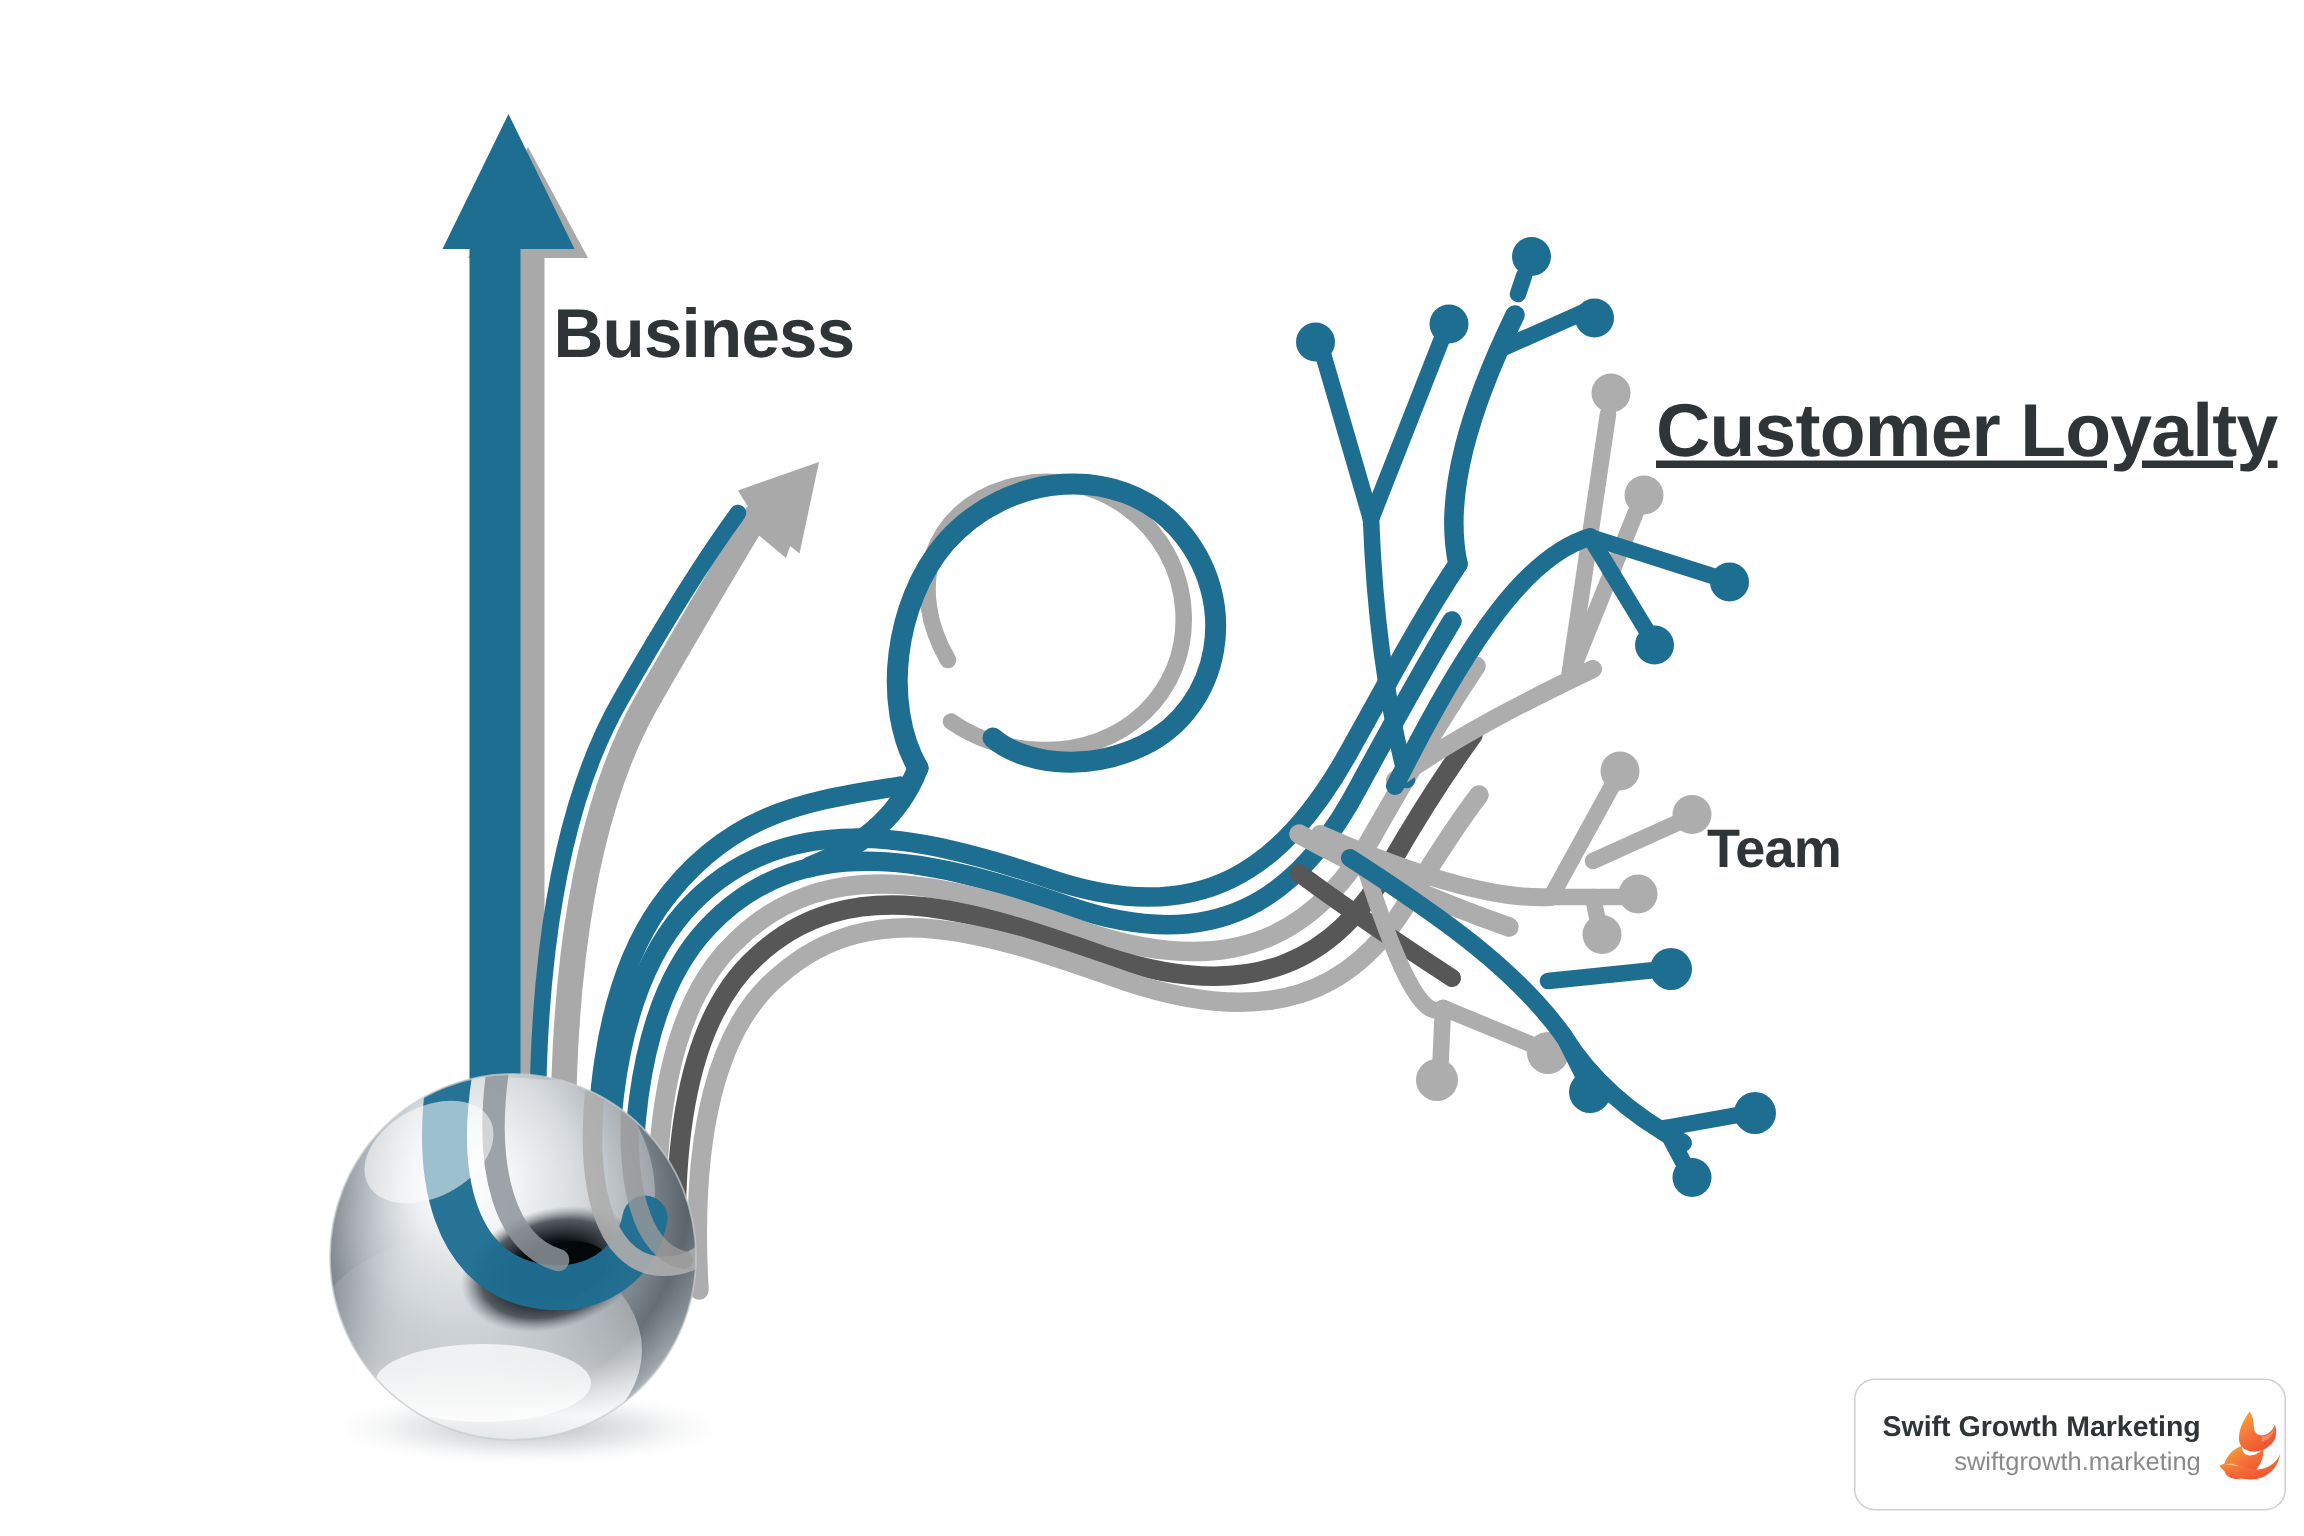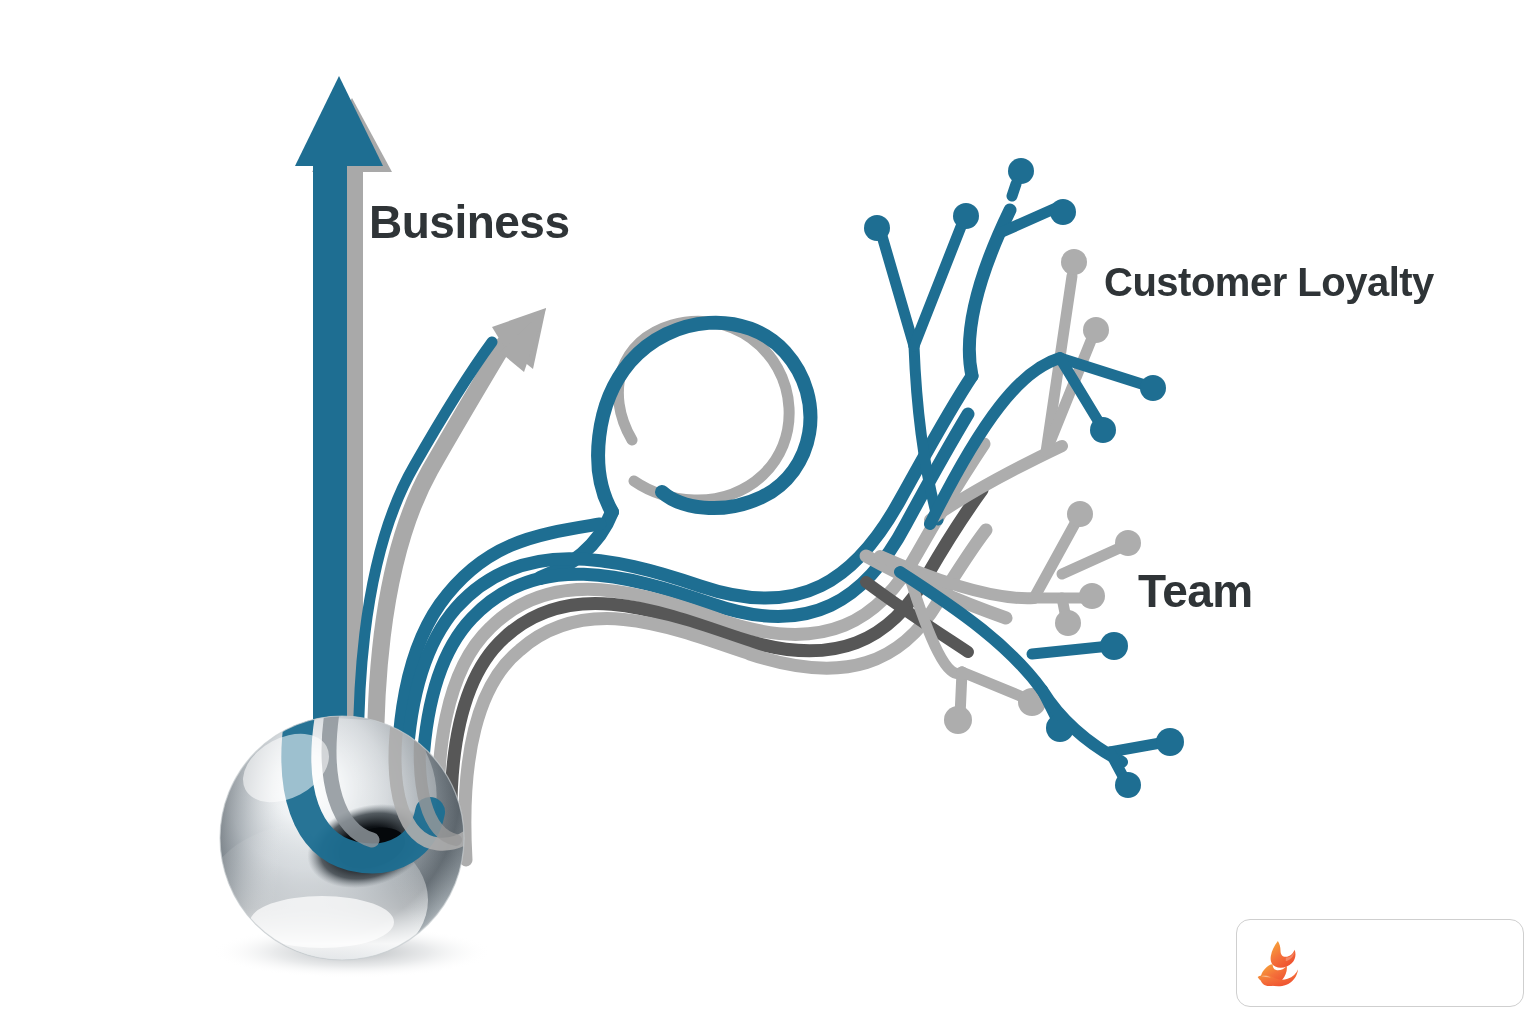--- a/index.html
+++ b/index.html
@@ -40,26 +40,27 @@
     user-select: none;
   }
   #label-business {
     left: 369px;
     top: 198px;
     font-size: 46px;
   }
   #label-customer-loyalty {
     left: 1104px;
     top: 261px;
-    font-size: 40px;
+    font-size: 50px;
+    text-decoration: underline;
   }
   #label-team {
     left: 1138px;
-    top: 567px;
-    font-size: 46px;
+    top: 547px;
+    font-size: 36px;
   }
   #label-collab {
     left: 1138px;
     top: 613px;
     font-size: 46px;
   }
   
   #brand-card {
     position: absolute;
     left: 1236px;
@@ -307,20 +308,24 @@
       <path d="M 1110 752 L 1126 782" stroke="#1E6E92" stroke-width="11" fill="none" stroke-linecap="round"></path>
       <circle cx="1128" cy="785" r="13" fill="#1E6E92"></circle>
     </g>
   </svg>
 
   <div class="label" id="label-business">Business</div>
   <div class="label" id="label-customer-loyalty">Customer Loyalty</div>
   <div class="label" id="label-team">Team</div>
 
   <div id="brand-card">
+    <div id="brand-text">
+      <div id="brand-name">Swift Growth Marketing</div>
+      <div id="brand-url">swiftgrowth.marketing</div>
+    </div>
     <svg id="brand-logo" viewBox="0 0 100 112" xmlns="http://www.w3.org/2000/svg">
 
       <path d="M52 6 C44 16 38 28 36 40 C34 52 38 60 46 64
                C58 70 74 66 84 56 C92 48 94 36 90 26
                C86 36 78 42 70 42 C62 42 58 36 58 28
                C58 20 56 12 52 6 Z" fill="url(#foxGrad)"></path>
 
       <path d="M70 44 C78 44 86 38 90 30 C88 42 80 50 70 52 Z" fill="#ffffff" opacity="0.25"></path>
 
       <path d="M40 58 C28 62 18 72 14 84 C10 96 16 106 28 108

